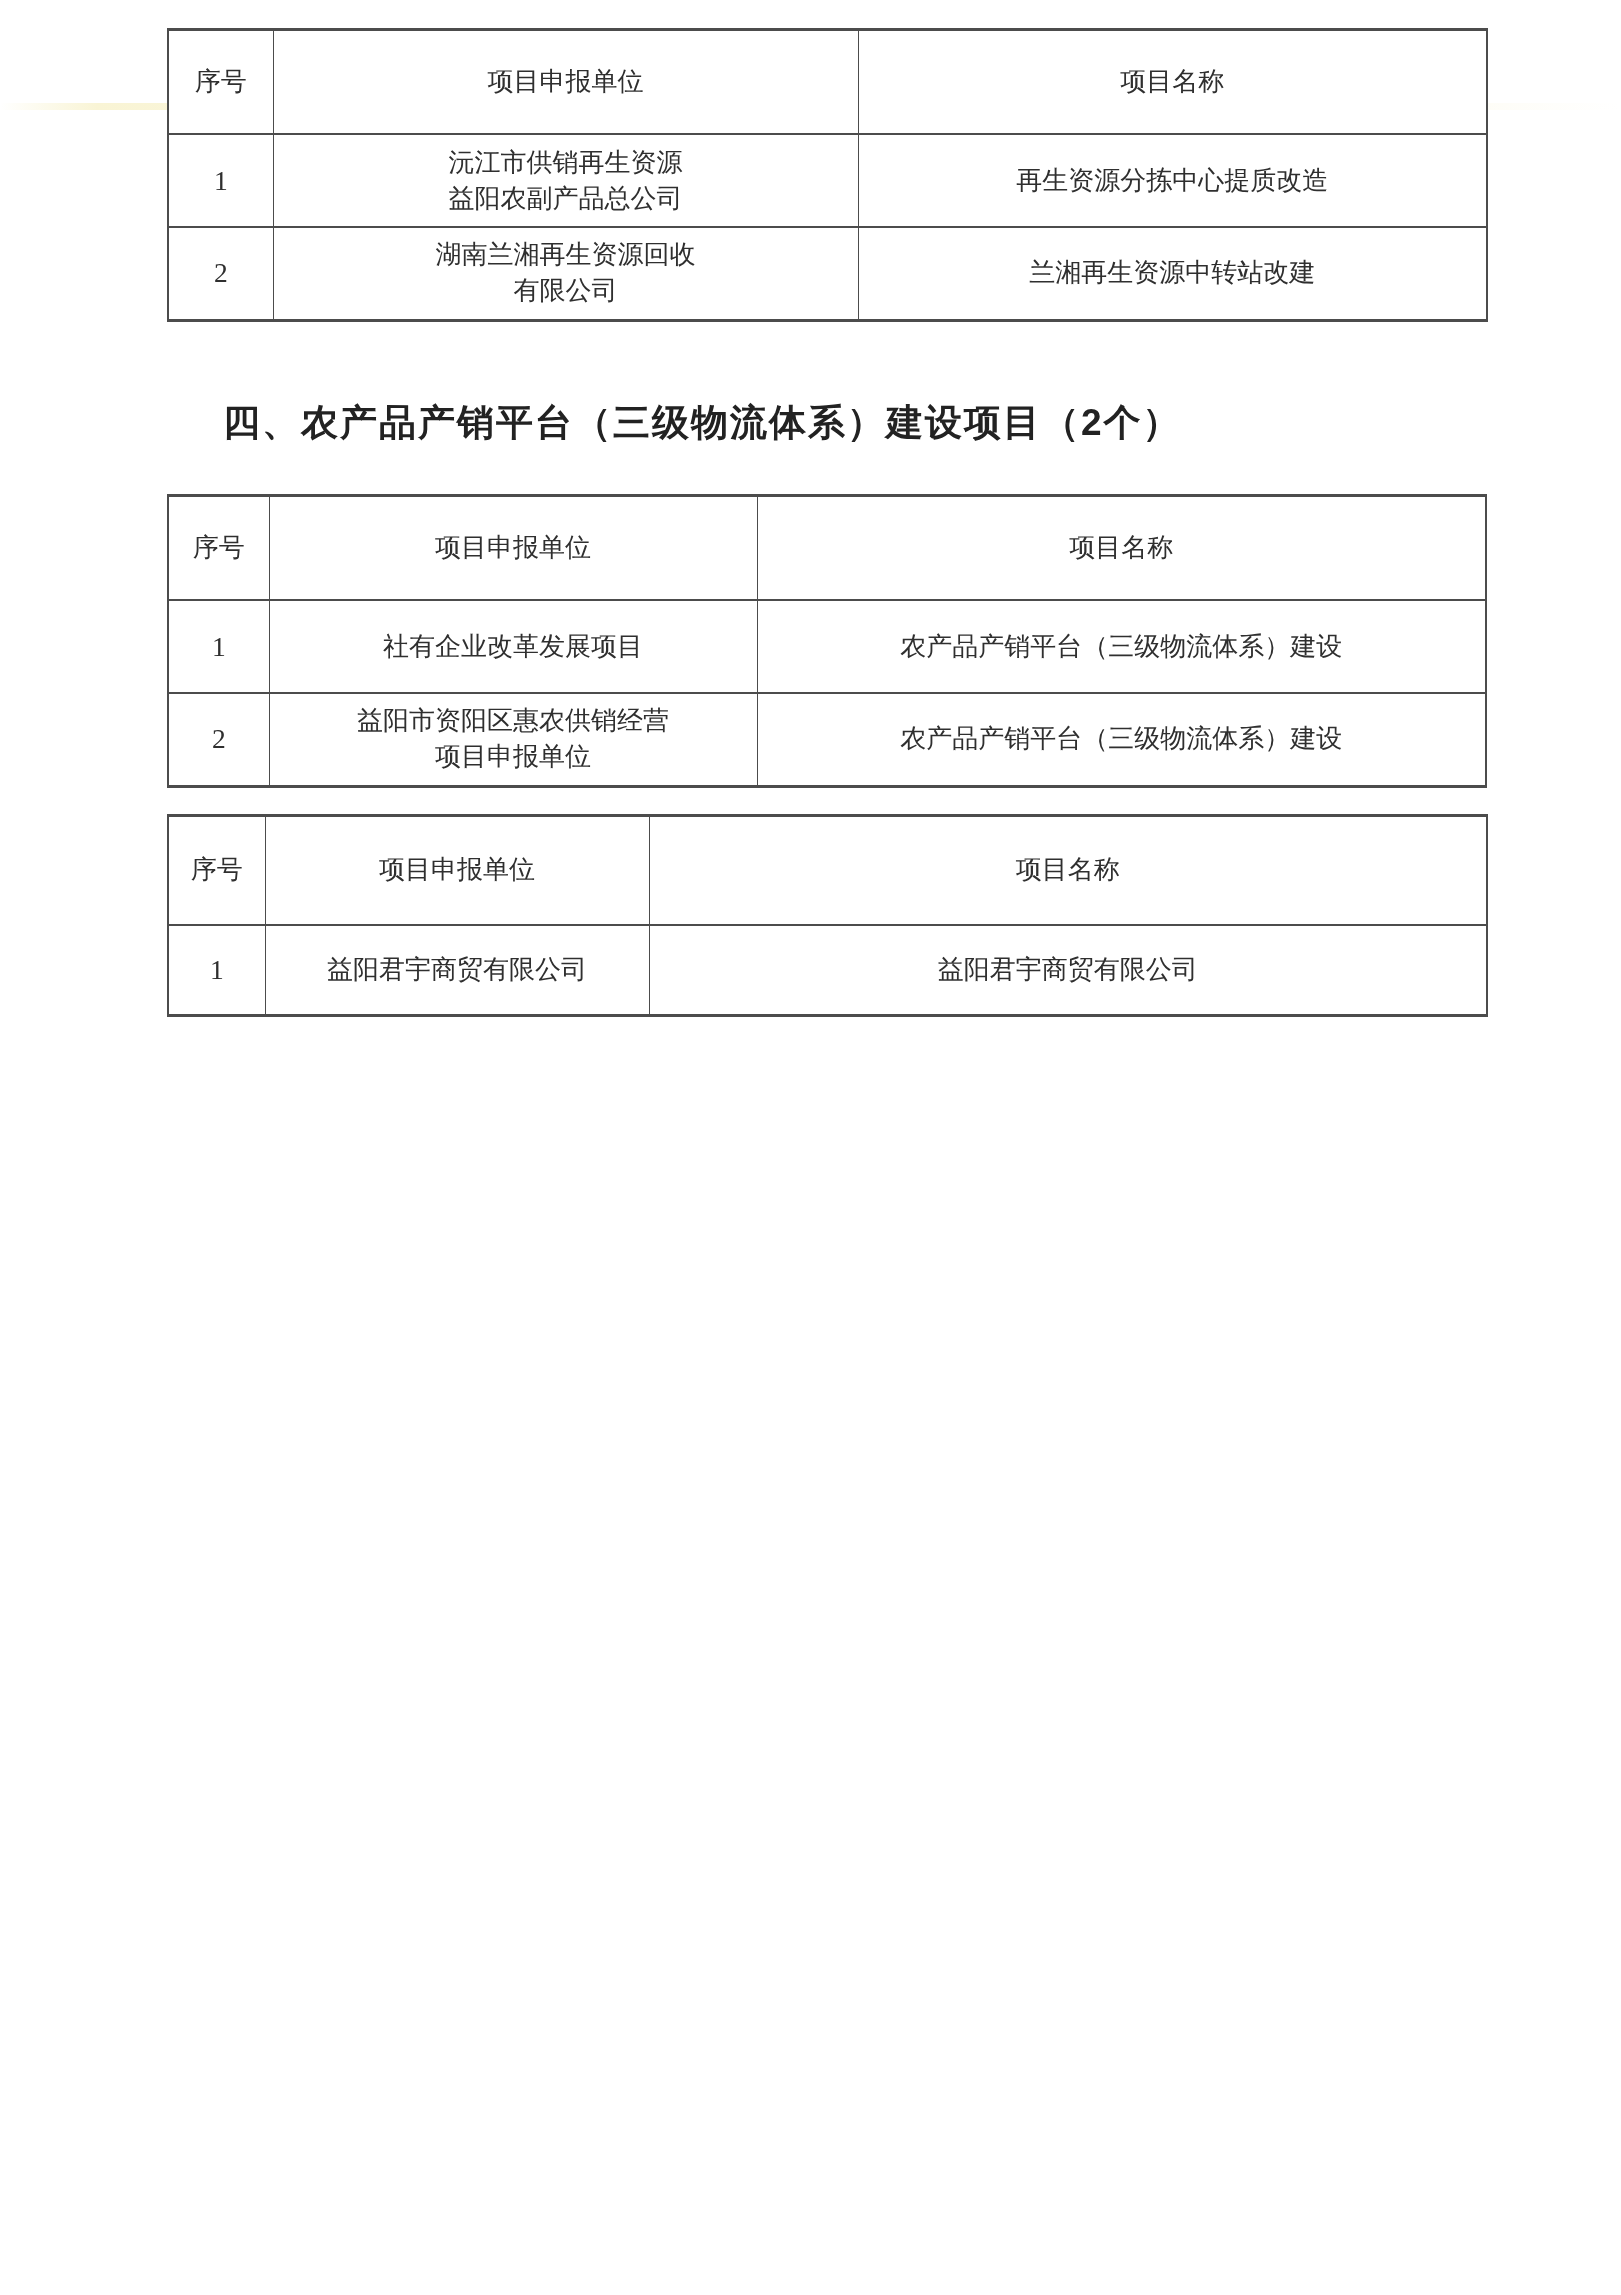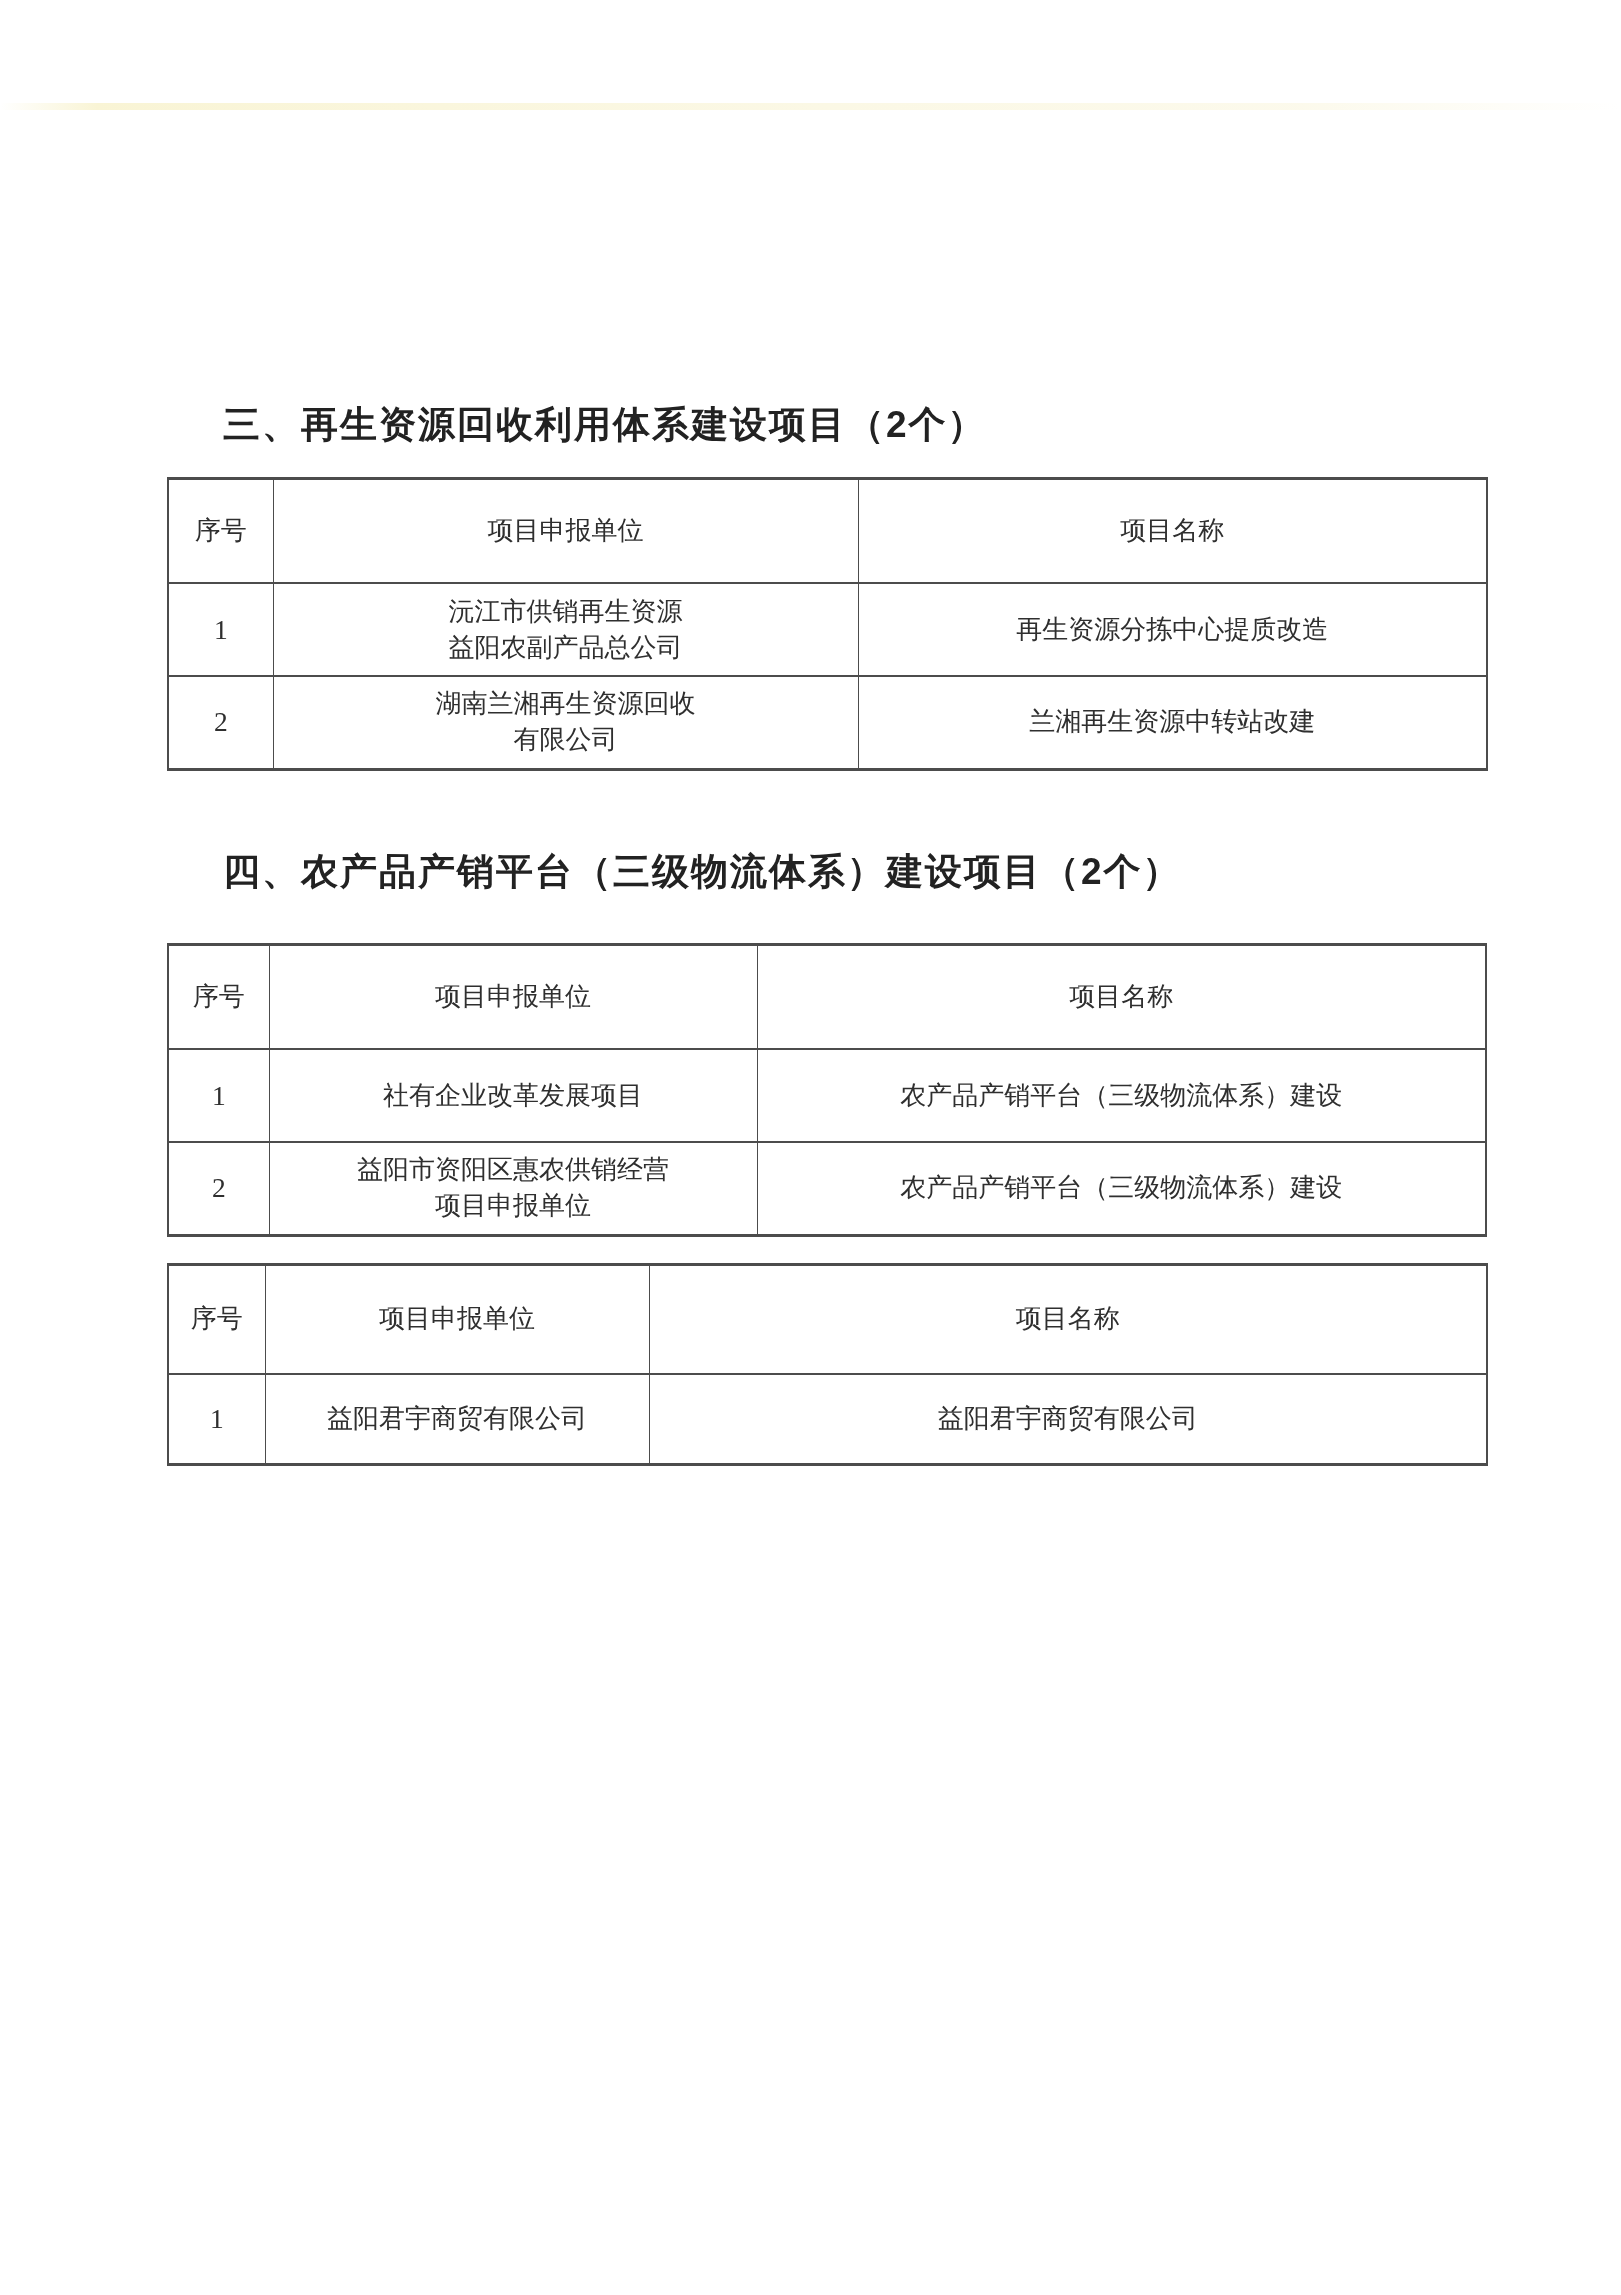--- a/index.html
+++ b/index.html
@@ -101,21 +101,20 @@
 </head>
 <body>
 
 <div class="page">
 
   <div class="scan-band"></div>
 
   <div class="content">
 
     <section class="doc-section s1">
-      <h2 class="heading">三、再生资源回收利用体系建设项目（2个）</h2>
       <table class="t t1">
         <colgroup>
             <col class="c1">
             <col class="c2">
             <col class="c3">
           </colgroup>
         <thead>
           <tr class="header-row">
             <th>序号</th>
             <th>项目申报单位</th>

